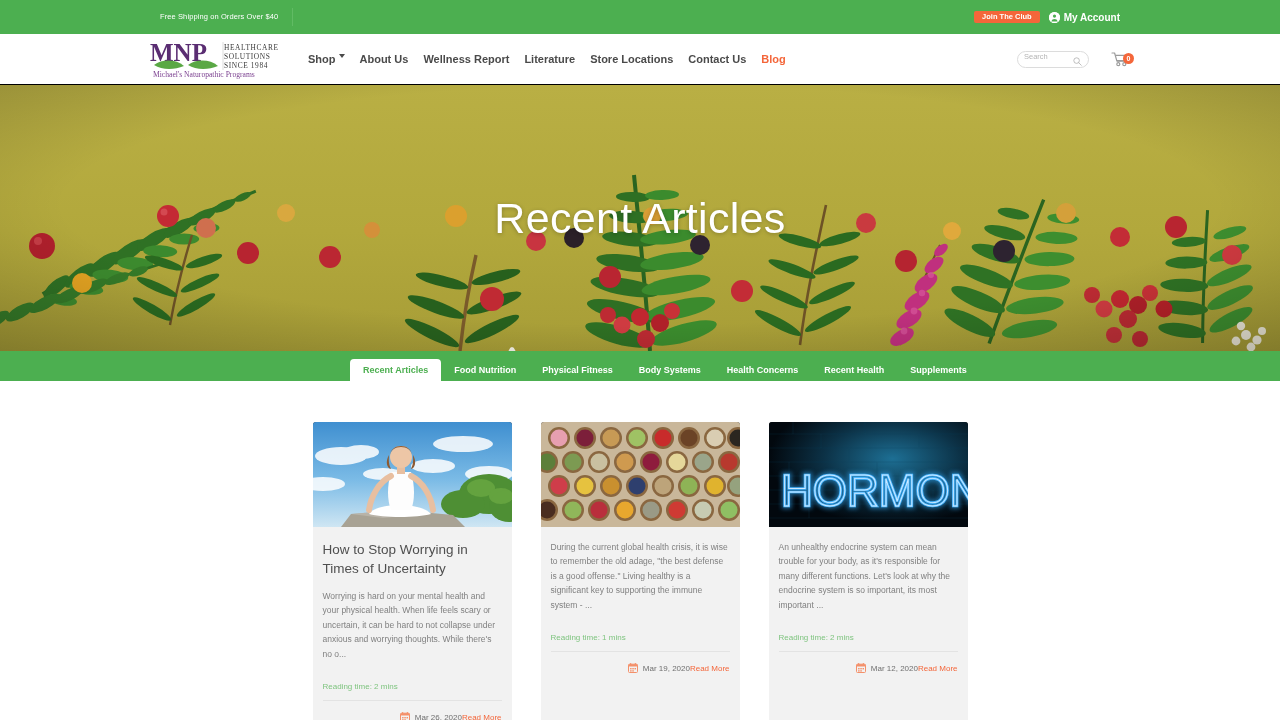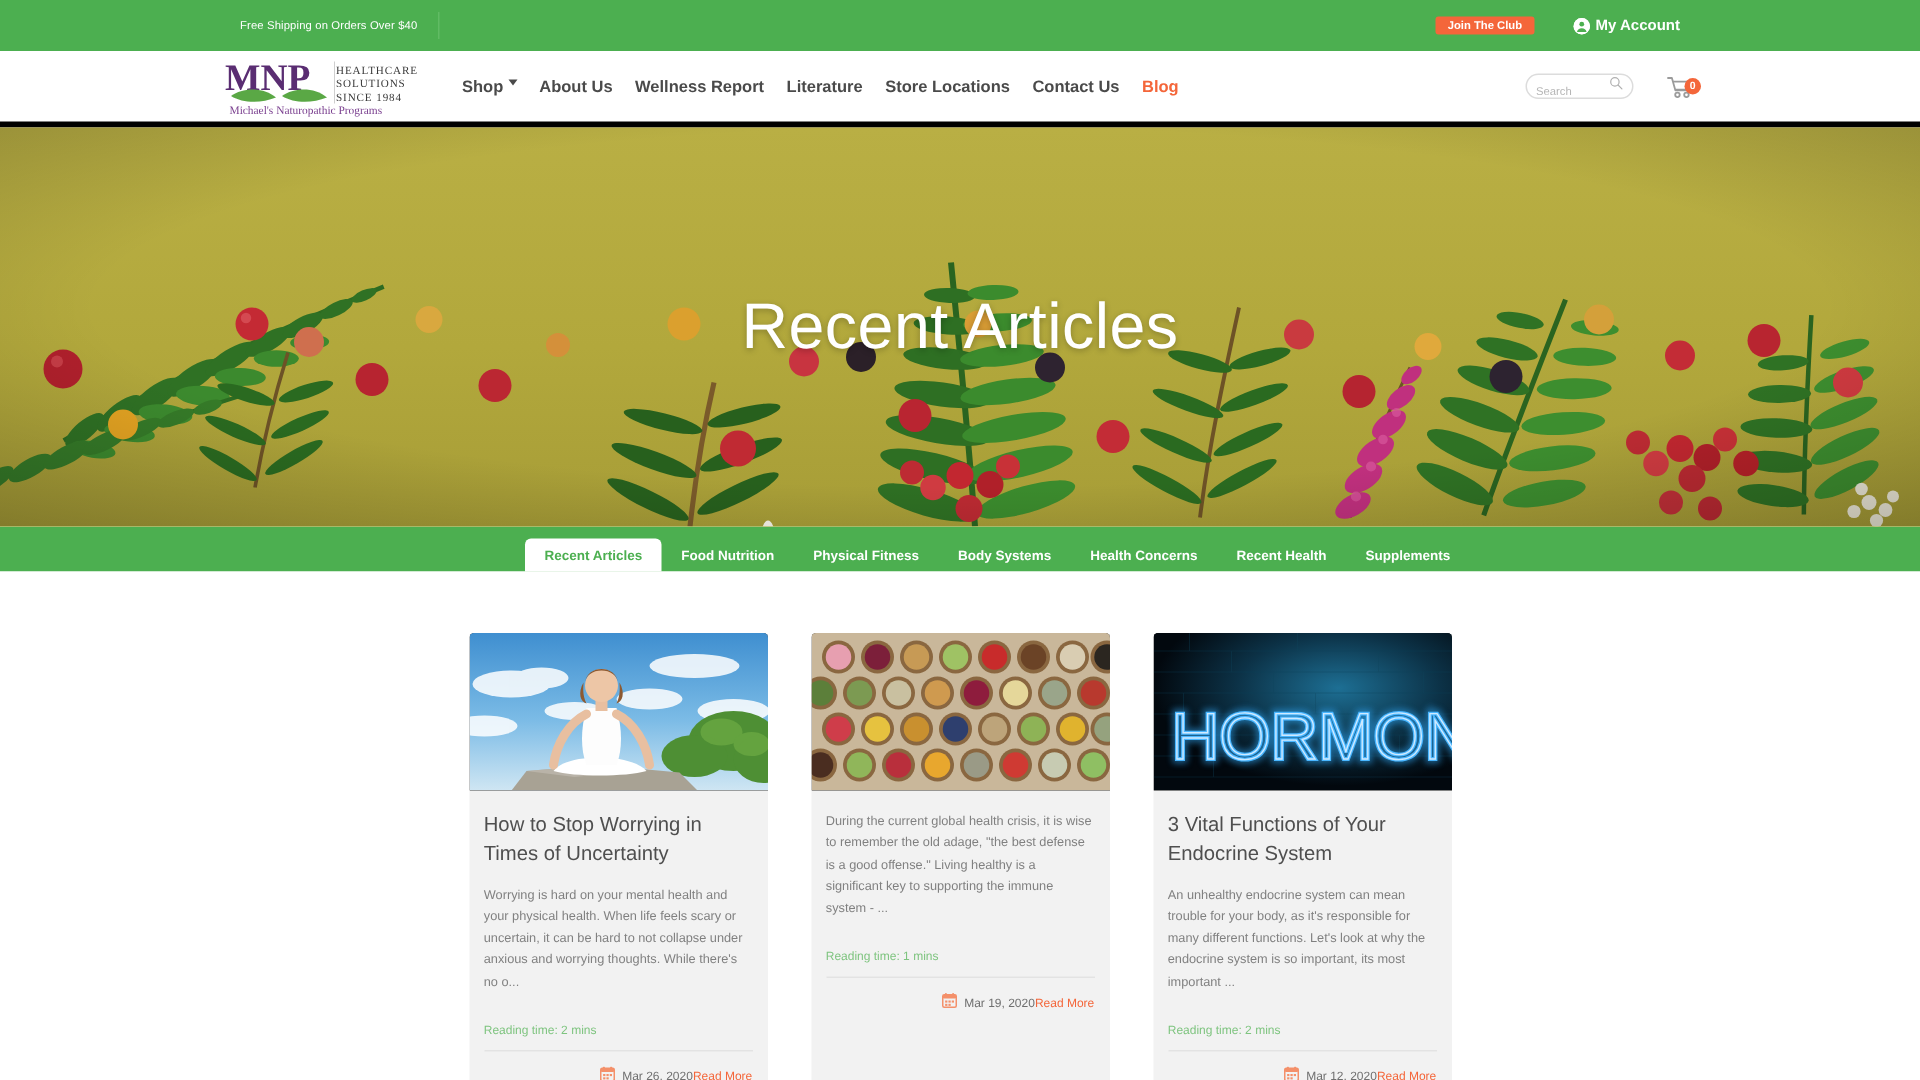--- a/index.html
+++ b/index.html
@@ -28,21 +28,21 @@
   }
   .ship-note {
     color: #ffffff;
     font-size: 7.5px;
     letter-spacing: .1px;
     padding-right: 14px;
     border-right: 1px solid #61bb64;
     height: 18px;
     line-height: 18px;
   }
-  .top-right { display: flex; align-items: center; gap: 26px; justify-content: flex-end; }
+  .top-right { display: flex; align-items: center; gap: 9px; justify-content: flex-end; }
   .join-club {
     background: #f4663a;
     color: #fff;
     font-size: 7.5px;
     font-weight: 700;
     padding: 2.5px 8px;
     border-radius: 2px;
     line-height: 1;
     cursor: pointer;
     white-space: nowrap;
@@ -55,21 +55,21 @@
     position: relative;
   }
   .acct-icon svg { display: block; }
   .acct-label { color: #fff; font-size: 10px; font-weight: 700; white-space: nowrap; }
 
   
   .header {
     height: 51px;
     background: #fff;
     display: flex; align-items: center;
-    border-bottom: 4px solid #000000;
+    border-bottom: 1px solid #000000;
   }
   .header-inner {
     width: 980px; margin: 0 auto;
     display: flex; align-items: center;
     height: 100%;
   }
   .logo { display: flex; align-items: flex-start; cursor: pointer; margin-right: 18px; }
   .logo svg { display: block; }
 
   .mainnav { display: flex; align-items: center; gap: 15px; flex: 1; }
@@ -88,21 +88,21 @@
     border-right: 3px solid transparent;
     border-top: 4px solid #4a4a4a;
     display: inline-block;
     margin-top: 1px;
   }
 
   .searchbox {
     width: 72px; height: 17px;
     border: 1px solid #dcdcdc;
     border-radius: 9px;
-    display: flex; align-items: flex-end;
+    display: flex; align-items: flex-start;
     padding: 0 6px;
     margin-right: 22px;
   }
   .searchbox input {
     border: none; outline: none;
     font-size: 7.5px;
     color: #9b9b9b;
     width: 100%;
     font-family: "Liberation Sans", sans-serif;
     background: transparent;
@@ -840,21 +840,20 @@
           <line x1="70" y1="68" x2="70" y2="82"></line>
             <line x1="180" y1="26" x2="180" y2="40"></line>
         </g>
 
         <text x="12" y="84" font-family="Liberation Sans, sans-serif" font-size="44" font-weight="400" fill="none" stroke="#2f9fe8" stroke-width="6" opacity=".55" filter="url(#neonblur)">HORMONES</text>
         <text x="12" y="84" font-family="Liberation Sans, sans-serif" font-size="44" font-weight="400" fill="none" stroke="#49b6ff" stroke-width="2.6">HORMONES</text>
         <text x="12" y="84" font-family="Liberation Sans, sans-serif" font-size="44" font-weight="400" fill="none" stroke="#cfeaff" stroke-width="0.9">HORMONES</text>
       </svg>
     </div>
     <div class="card-body">
-      <div class="card-title">3 Vital Functions of Your Endocrine System</div>
       <div class="card-excerpt">An unhealthy endocrine system can mean trouble for your body, as it's responsible for many different functions. Let's look at why the endocrine system is so important, its most important ...</div>
     </div>
     <div class="card-reading">Reading time: 2 mins</div>
     <div class="card-foot">
       <div class="card-date">
         <span class="cal-icon">
           <svg width="10" height="10" viewBox="0 0 10 10">
             <rect x="0.5" y="1.2" width="9" height="8.3" rx="1" fill="none" stroke="#f4906a" stroke-width="1"></rect>
             <rect x="0.5" y="1.2" width="9" height="2.4" rx="1" fill="#f4906a"></rect>
             <rect x="2" y="0" width="1.2" height="2" rx="0.5" fill="#f4906a"></rect>

